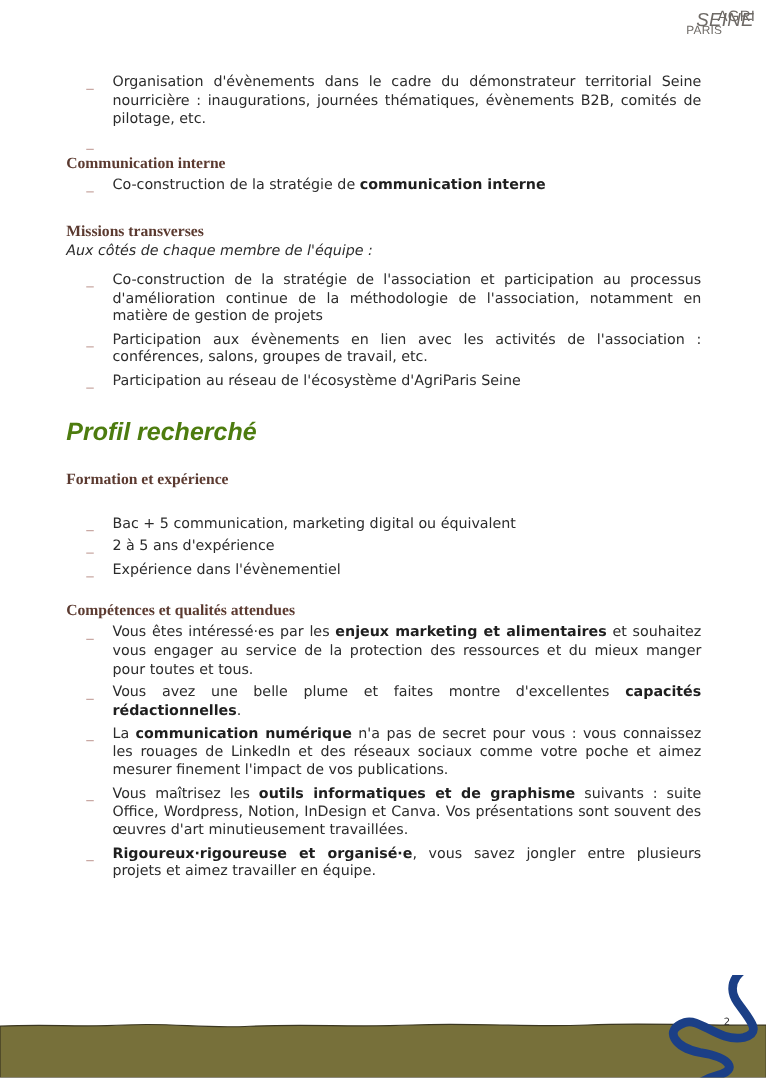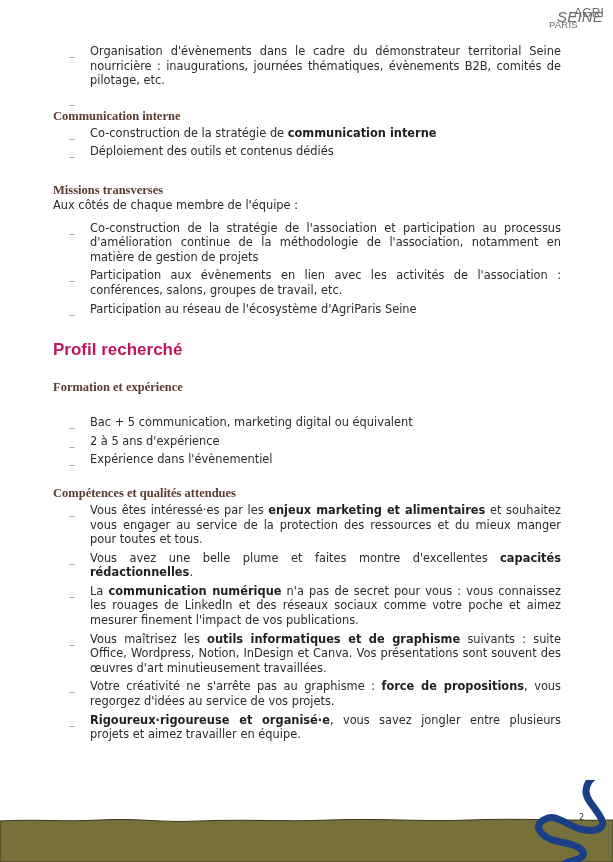--- a/index.html
+++ b/index.html
@@ -12,40 +12,40 @@
     .logo {
       position: absolute; right: 22px; top: 8px; width: 42px; height: 32px;
       color: #6e6a66; font-family: "Liberation Sans", sans-serif;
       font-size: 10.5px; line-height: 9px; letter-spacing: 0.2px;
     }
     .logo span { position: absolute; white-space: nowrap; }
     .logo .l1 { left: 25px; top: 1px; font-size: 12px; }
     .logo .l2 { left: 0px; top: 12px; font-size: 9.5px; }
     .logo .l3 { left: 8px; top: 4px; font-size: 15px; font-style: italic; }
 
-    .content { position: absolute; left: 53px; top: 44px; width: 508px; }
+    .content { position: absolute; left: 53px; top: 58px; width: 508px; }
     .list { margin: 0; padding: 0; list-style: none; }
     .item {
       position: relative; padding-left: 37px;
       font-size: 11.4px; line-height: 14.6px; text-align: justify;
       margin-bottom: 4px; color: #2b2b2b;
     }
     .dash {
       position: absolute; left: 16px; top: 4px; width: 6px; height: 1px;
       background: #c9a9a4; margin-top: 9px;
     }
     .item b { font-weight: bold; color: #1f1f1f; }
     .subhead {
       font-family: "Liberation Serif", serif; font-weight: bold;
       font-size: 12.5px; color: #5b3a30; margin: 0; line-height: 15px;
     }
-    .intro { font-size: 11.4px; line-height: 14.6px; margin: 0 0 4px 0; }
+    .intro { font-size: 11.4px; line-height: 14.6px; margin: 0 0 4px 0; font-style: italic; }
     .section-title {
-      font-family: "Liberation Sans", sans-serif; font-size: 17px;
-      color: #be185d; margin: 0; line-height: 20px;
+      font-family: "Liberation Sans", sans-serif; font-size: 20px;
+      color: #4d7c0f; margin: 0; line-height: 20px; font-style: italic;
     }
     .page-number {
       position: absolute; left: 579px; top: 813px; font-size: 8px; color: #333;
     }
     .footer { position: absolute; left: 0; top: 780px; width: 613px; height: 82px; }
   </style>
 </head>
 <body>
 
 <div class="logo">
@@ -65,24 +65,20 @@
       <span class="dash"></span>
     </li>
   </ul>
 
   <div style="height:17px"></div>
   <h3 class="subhead">Communication interne</h3>
   <ul class="list" style="margin-top:2px">
     <li class="item">
       <span class="dash"></span>
       <span>Co-construction de la stratégie de </span><b>communication interne</b>
-    </li>
-    <li class="item">
-      <span class="dash"></span>
-      <span>Déploiement des outils et contenus dédiés</span>
     </li>
   </ul>
 
   <div style="height:20px"></div>
   <h3 class="subhead">Missions transverses</h3>
   <p class="intro">Aux côtés de chaque membre de l'équipe :</p>
   <ul class="list" style="margin-top:8px">
     <li class="item">
       <span class="dash"></span>
       <span>Co-construction de la stratégie de l'association et participation au processus d'amélioration continue de la méthodologie de l'association, notamment en matière de gestion de projets</span>
@@ -131,24 +127,20 @@
     <li class="item">
       <span class="dash"></span>
       <span>La </span><b>communication numérique</b><span> n'a pas de secret pour vous : vous connaissez les rouages de LinkedIn et des réseaux sociaux comme votre poche et aimez mesurer finement l'impact de vos publications.</span>
     </li>
     <li class="item">
       <span class="dash"></span>
       <span>Vous maîtrisez les </span><b>outils informatiques et de graphisme</b><span> suivants : suite Office, Wordpress, Notion, InDesign et Canva. Vos présentations sont souvent des œuvres d'art minutieusement travaillées.</span>
     </li>
     <li class="item">
       <span class="dash"></span>
-      <span>Votre créativité ne s'arrête pas au graphisme : </span><b>force de propositions</b><span>, vous regorgez d'idées au service de vos projets.</span>
-    </li>
-    <li class="item">
-      <span class="dash"></span>
       <b>Rigoureux·rigoureuse et organisé·e</b><span>, vous savez jongler entre plusieurs projets et aimez travailler en équipe.</span>
     </li>
   </ul>
 </div>
 
 <svg class="footer" viewBox="0 0 613 82" width="613" height="82">
   <path d="M0,41 C40,39 60,42 100,40 C140,38 160,43 200,41 C250,39 280,42 330,40 C380,38 420,42 470,40 C520,38 570,41 613,40 L613,82 L0,82 Z" fill="#77703a" stroke="#3a3620" stroke-width="1"></path>
   <path d="M613,-10 C590,-8 580,8 590,22 C600,36 610,46 595,50 C575,54 560,34 548,38 C530,44 540,58 560,62 C585,66 590,76 575,80 C560,84 555,90 548,96" fill="none" stroke="#1b3f86" stroke-width="7" stroke-linecap="round"></path>
 </svg>
 <div class="page-number">2</div>

